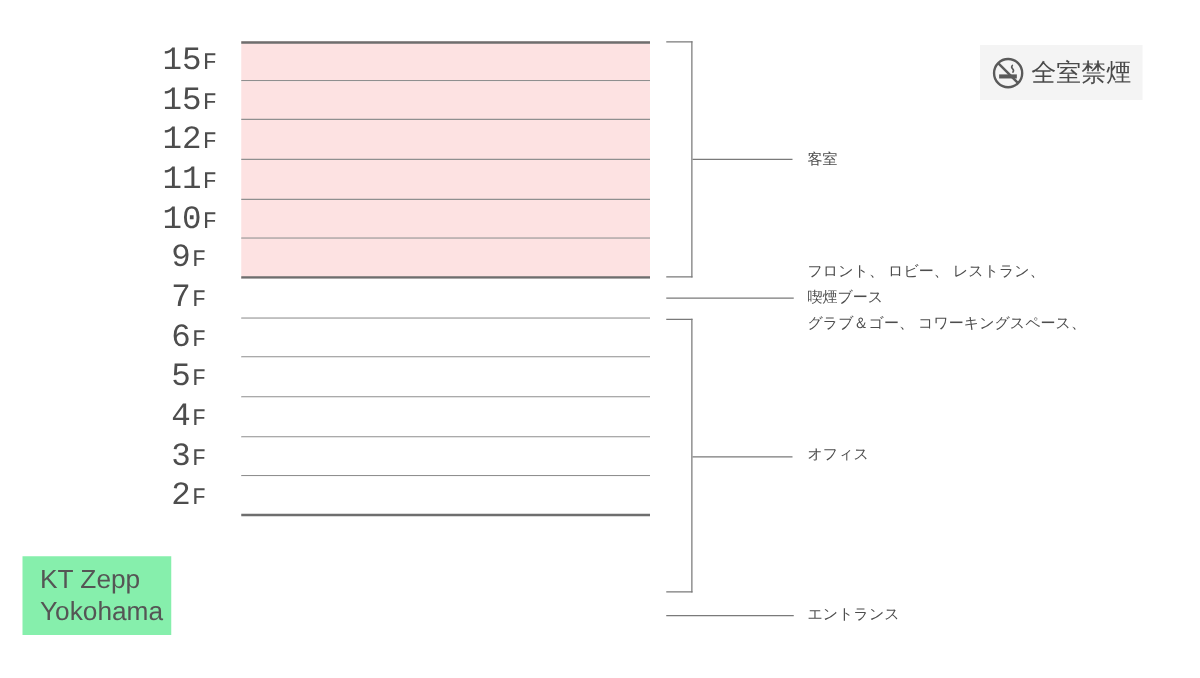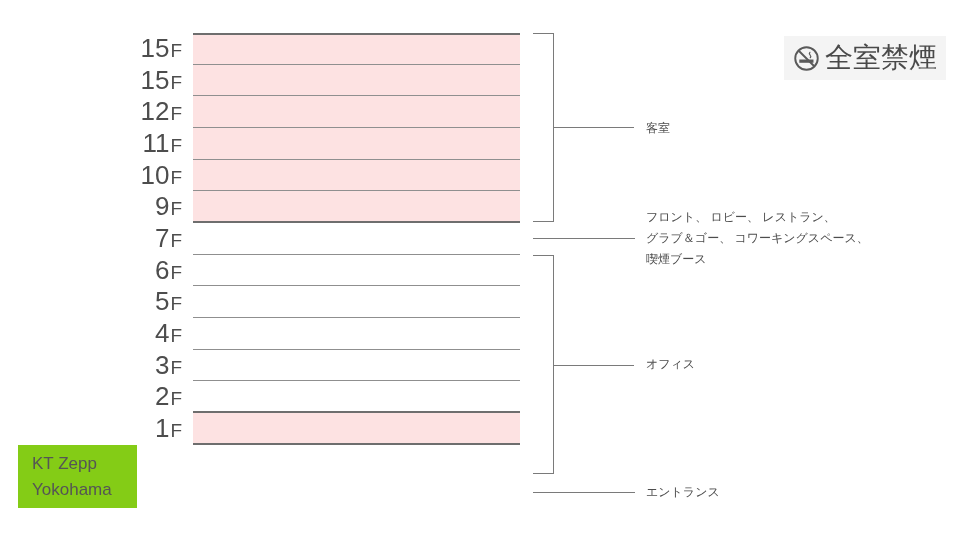--- a/index.html
+++ b/index.html
@@ -4,22 +4,22 @@
 <style>
   html,body{margin:0;padding:0;background:#ffffff;}
   .stage{
     position:relative;width:960px;height:542px;background:#ffffff;
     font-family:"Liberation Sans","DejaVu Sans",sans-serif;overflow:hidden;
   }
   
   .floors{position:absolute;left:130px;top:33px;}
   .row{display:flex;height:31.66px;}
   .flabel{
-    width:63px;box-sizing:border-box;padding-right:11px;text-align:right;
-    line-height:31.66px;white-space:nowrap;color:#4d4d4d;
+    width:63px;box-sizing:border-box;padding-right:28px;text-align:right;
+    line-height:31.66px;white-space:nowrap;color:#4d4d4d;font-family:Liberation Mono, monospace;
   }
   .flabel .num{font-size:26px;}
   .flabel .suf{font-size:19px;margin-left:1px;}
   .bar{width:327px;box-sizing:border-box;border-bottom:1px solid #8f8f8f;background:#ffffff;}
   .bar.pink{background:#fde2e2;}
   .bar.first{border-top:2px solid #6e6e6e;}
   .bar.heavy{border-bottom:2px solid #6e6e6e;}
   
   .bracket{
     position:absolute;width:21px;box-sizing:border-box;
@@ -38,28 +38,28 @@
     color:#4d4d4d;font-size:12px;white-space:nowrap;line-height:21px;
   }
   .ann.guest{top:128px;}
   .ann.floor9{top:238px;}
   .ann.office{top:365px;font-family:Liberation Mono, monospace;}
   .ann.entrance{top:492px;}
   
   .badge{
     position:absolute;left:784px;top:36px;height:44px;background:#f4f4f4;
     display:flex;align-items:center;gap:5px;padding:0 9px;box-sizing:border-box;
-    color:#4a4a4a;font-size:28px;white-space:nowrap;
+    color:#4a4a4a;font-size:20px;white-space:nowrap;
   }
   .badge svg{display:block;}
   
   .venue{
     position:absolute;left:18px;top:445px;width:119px;height:63px;
-    box-sizing:border-box;background:#84cc16;padding:6px 0 0 14px;
-    color:#555555;font-size:17px;line-height:26px;white-space:nowrap;
+    box-sizing:border-box;background:#86efac;padding:6px 0 0 14px;
+    color:#555555;font-size:21px;line-height:26px;white-space:nowrap;
   }
 </style>
 </head>
 <body>
 
 <div class="stage">
 
   <div class="floors">
     <div class="row">
       <div class="flabel"><span class="num">15</span><span class="suf">F</span></div>
@@ -102,38 +102,34 @@
       <div class="bar"></div>
     </div>
     <div class="row">
       <div class="flabel"><span class="num">3</span><span class="suf">F</span></div>
       <div class="bar"></div>
     </div>
     <div class="row">
       <div class="flabel"><span class="num">2</span><span class="suf">F</span></div>
       <div class="bar heavy"></div>
     </div>
-    <div class="row">
-      <div class="flabel"><span class="num">1</span><span class="suf">F</span></div>
-      <div class="bar pink heavy"></div>
-    </div>
   </div>
 
   <div class="bracket guest"></div>
   <div class="pointer guest"></div>
   <div class="pointer floor9"></div>
   <div class="bracket office"></div>
   <div class="pointer office"></div>
   <div class="pointer entrance"></div>
 
   <div class="ann guest">客室</div>
   <div class="ann floor9">
     <div>フロント、 ロビー、 レストラン、</div>
+    <div>喫煙ブース</div>
     <div>グラブ＆ゴー、 コワーキングスペース、</div>
-    <div>喫煙ブース</div>
   </div>
   <div class="ann office">オフィス</div>
   <div class="ann entrance">エントランス</div>
 
   <div class="badge">
     <span>
       <svg width="27" height="27" viewBox="0 0 24 24" fill="none">
         <circle cx="12" cy="12" r="10" stroke="#5a5a5a" stroke-width="1.7"></circle>
         <rect x="5.6" y="12.9" width="12.6" height="2.9" fill="#5a5a5a"></rect>
         <path d="M15.4 11.3 c0.9-1 0.3-1.9 -0.3-2.5 c-0.6-0.6 -0.9-1.4 -0.1-2.3" stroke="#5a5a5a" stroke-width="1.1" fill="none" stroke-linecap="round"></path>

